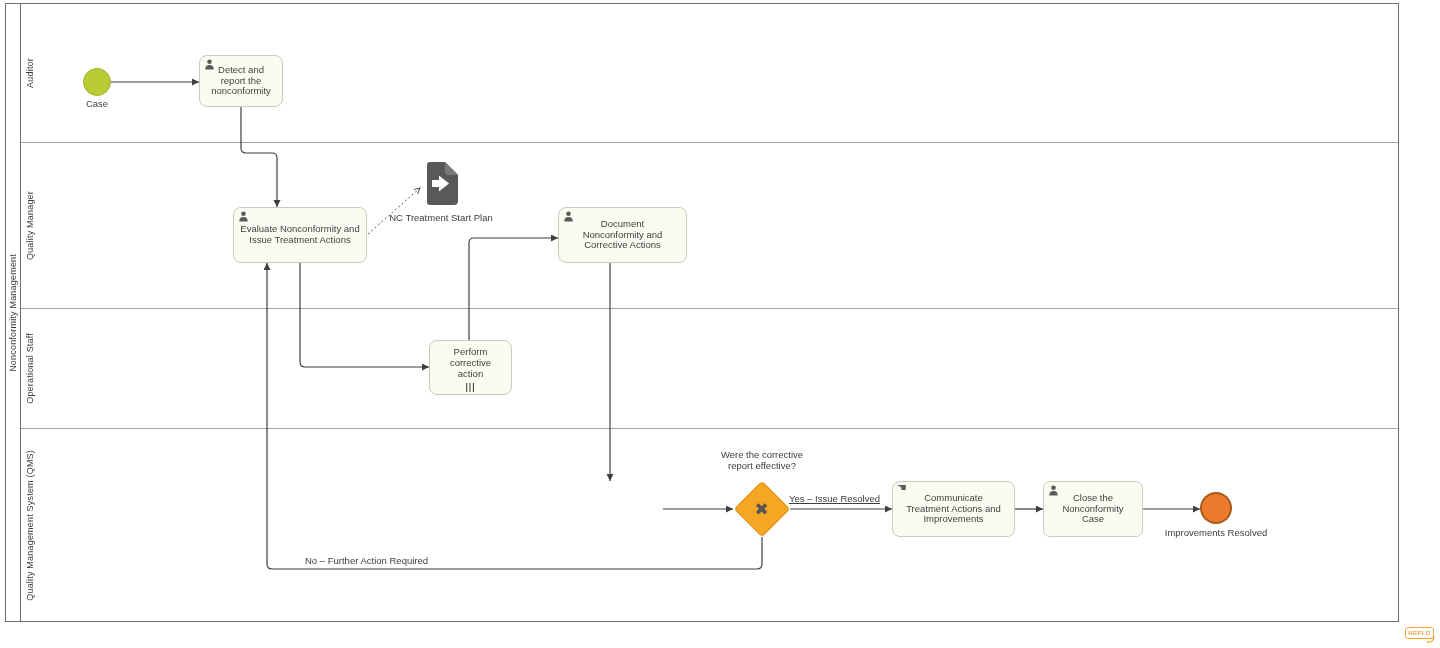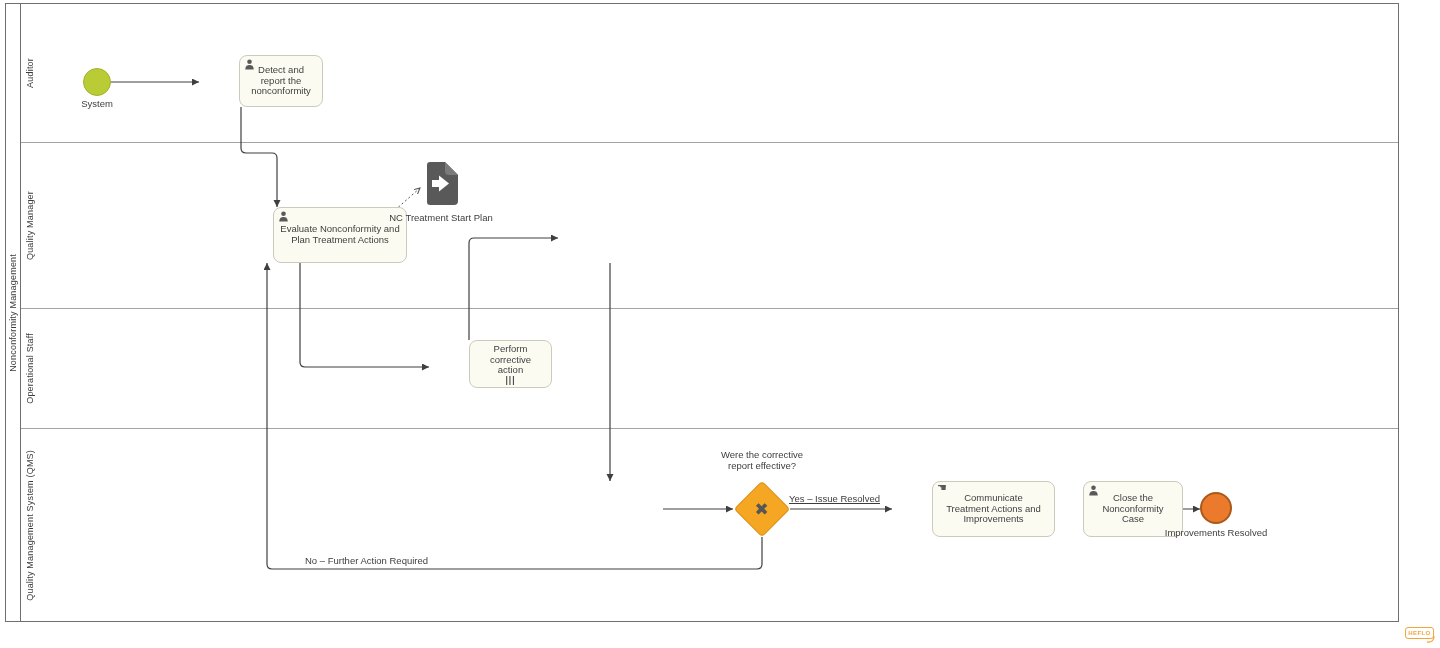--- a/index.html
+++ b/index.html
@@ -14,21 +14,21 @@
   .lane.b{border-bottom:1px solid #a3a3a3;}
   .lane-label{position:absolute;left:0;top:0;bottom:0;width:17px;display:flex;align-items:center;justify-content:center;}
   .vtext{writing-mode:vertical-rl;transform:rotate(180deg);font-size:9px;color:#3a3a3a;white-space:nowrap;letter-spacing:.2px;}
 
   
   svg.flows{position:absolute;left:0;top:0;z-index:2;}
 
   
   .task{position:absolute;background:#fbfbf2;border:1px solid #cbcbbd;border-radius:8px;box-sizing:border-box;
         display:flex;align-items:center;justify-content:center;text-align:center;
-        font-size:9.5px;line-height:1.15;color:#3f3f3f;z-index:3;margin-left:40px;}
+        font-size:9.5px;line-height:1.15;color:#3f3f3f;z-index:3;}
   .task .ticon{position:absolute;top:3px;left:4px;width:11px;height:11px;color:#595959;}
   .hand-glyph{position:absolute;top:0px;left:4px;font-size:11px;color:#595959;line-height:1;}
   .mi{position:absolute;bottom:1px;left:0;right:0;text-align:center;font-size:8.5px;font-weight:bold;letter-spacing:1px;color:#4a4a4a;}
 
   .event{position:absolute;border-radius:50%;box-sizing:border-box;z-index:3;}
   .start-event{left:83px;top:68px;width:28px;height:28px;background:#b9cb35;border:1.5px solid #a2b32a;}
   .end-event{left:1200px;top:492px;width:32px;height:32px;background:#eb7a2d;border:2.5px solid #a9591a;}
 
   .gateway{position:absolute;left:742px;top:489px;width:40px;height:40px;background:#f5a623;border:1.5px solid #de8f10;
            border-radius:4px;transform:rotate(45deg);box-sizing:border-box;display:flex;align-items:center;justify-content:center;z-index:3;}
@@ -98,67 +98,74 @@
       <path d="M663,509 L733,509" marker-end="url(#arr)"></path>
       <path d="M790,509 L892,509" marker-end="url(#arr)"></path>
       <path d="M1015,509 L1043,509" marker-end="url(#arr)"></path>
       <path d="M1143,509 L1200,509" marker-end="url(#arr)"></path>
       <path d="M762,537 L762,564 Q762,569 757,569 L272,569 Q267,569 267,564 L267,263" marker-end="url(#arr)"></path>
       <path d="M368,234 L420,188" stroke="#555" stroke-width="1" stroke-dasharray="2,2.5" marker-end="url(#oarr)"></path>
     </g>
   </svg>
 
   <div class="event start-event"></div>
-  <div class="lbl c" style="left:67px;top:98px;width:60px;">System</div>
+  <div class="lbl c" style="left:67px;top:98px;width:60px;">Case</div>
 
   <div class="task" style="left:199px;top:55px;width:84px;height:52px;padding:0 5px;">
     <svg class="ticon" viewBox="0 0 10 11">
         <circle cx="5" cy="2.8" r="2.3" fill="#595959"></circle>
         <path d="M0.8,10.5 C0.8,6.8 3,6 5,6 C7,6 9.2,6.8 9.2,10.5 Z" fill="#595959"></path>
       </svg>
     <span>Detect and report the nonconformity</span>
   </div>
 
   <div class="task" style="left:233px;top:207px;width:134px;height:56px;padding:0 6px;">
     <svg class="ticon" viewBox="0 0 10 11">
         <circle cx="5" cy="2.8" r="2.3" fill="#595959"></circle>
         <path d="M0.8,10.5 C0.8,6.8 3,6 5,6 C7,6 9.2,6.8 9.2,10.5 Z" fill="#595959"></path>
       </svg>
-    <span>Evaluate Nonconformity and Plan Treatment Actions</span>
+    <span>Evaluate Nonconformity and Issue Treatment Actions</span>
   </div>
 
   <div class="dataobj">
     <svg width="31" height="43" viewBox="0 0 31 43">
       <path d="M3,0 H18 L31,13 V39 Q31,43 27,43 H3 Q0,43 0,40 V3 Q0,0 3,0 Z" fill="#595959"></path>
       <path d="M18,0 V9 Q18,13 22,13 H31 Z" fill="#7a7a7a"></path>
       <path d="M5,18 h7 v-4.5 l10,8 -10,8 v-4.5 h-7 z" fill="#ffffff"></path>
     </svg>
   </div>
   <div class="lbl c" style="left:376px;top:212px;width:130px;">NC Treatment Start Plan</div>
 
+  <div class="task" style="left:558px;top:207px;width:129px;height:56px;padding:0 14px;">
+    <svg class="ticon" viewBox="0 0 10 11">
+        <circle cx="5" cy="2.8" r="2.3" fill="#595959"></circle>
+        <path d="M0.8,10.5 C0.8,6.8 3,6 5,6 C7,6 9.2,6.8 9.2,10.5 Z" fill="#595959"></path>
+      </svg>
+    <span>Document Nonconformity and Corrective Actions</span>
+  </div>
 
-  <div class="task" style="left:429px;top:340px;width:83px;height:48px;padding:0 6px 8px 6px;">
+  <div class="task" style="left:429px;top:340px;width:83px;height:55px;padding:0 6px 8px 6px;">
     <span>Perform corrective action</span>
     <div class="mi">|||</div>
   </div>
 
 
   <div class="gateway">
     <span class="gx">✖</span>
   </div>
   <div class="lbl c" style="left:712px;top:449px;width:100px;">Were the corrective report effective?</div>
   <div class="lbl nw" style="left:789px;top:493px;text-decoration:underline;">Yes – Issue Resolved</div>
   <div class="lbl nw" style="left:305px;top:555px;">No – Further Action Required</div>
 
   <div class="task" style="left:892px;top:481px;width:123px;height:56px;padding:0 11px;">
     <span class="hand-glyph">☚</span>
     <span>Communicate Treatment Actions and Improvements</span>
   </div>
 
-  <div class="task" style="left:1043px;top:481px;width:100px;height:56px;padding:0 10px;">
+  <div class="task" style="left:1043px;top:481px;width:100px;height:56px;padding:0 10px;border-radius:7px;">
     <svg class="ticon" viewBox="0 0 10 11">
         <circle cx="5" cy="2.8" r="2.3" fill="#595959"></circle>
         <path d="M0.8,10.5 C0.8,6.8 3,6 5,6 C7,6 9.2,6.8 9.2,10.5 Z" fill="#595959"></path>
       </svg>
     <span>Close the Nonconformity Case</span>
   </div>
 
   <div class="event end-event"></div>
   <div class="lbl c nw" style="left:1141px;top:527px;width:150px;">Improvements Resolved</div>
 

